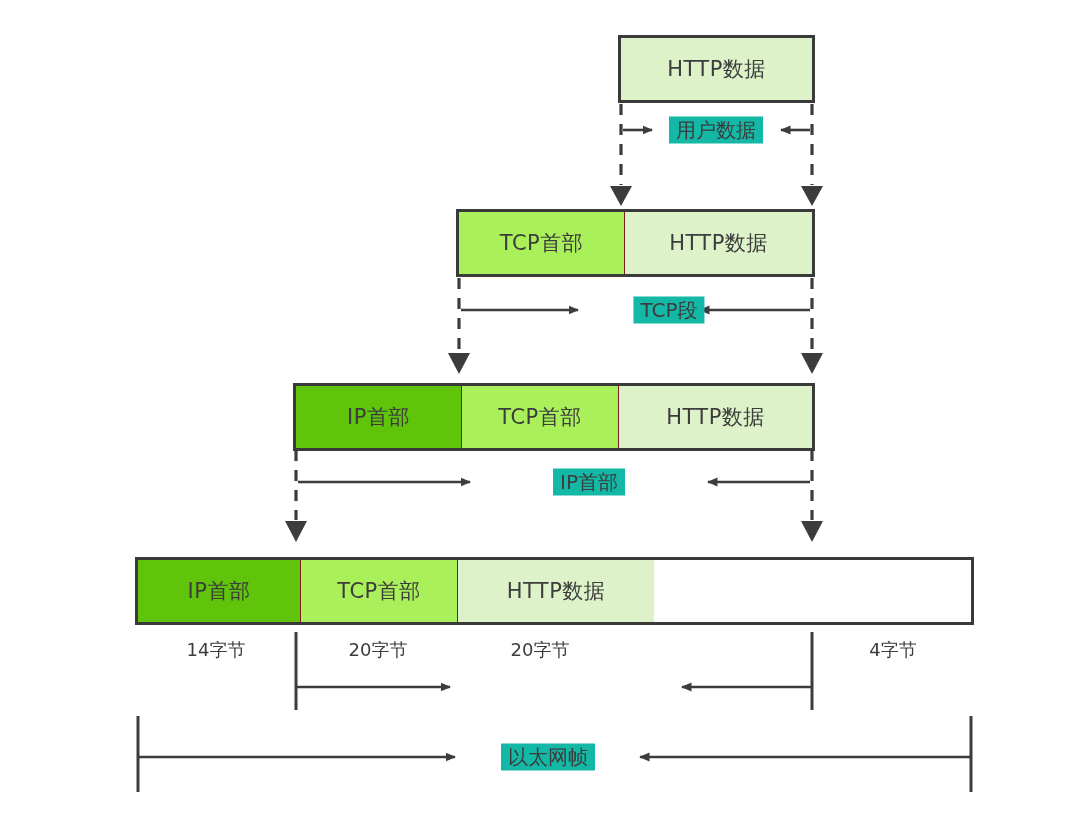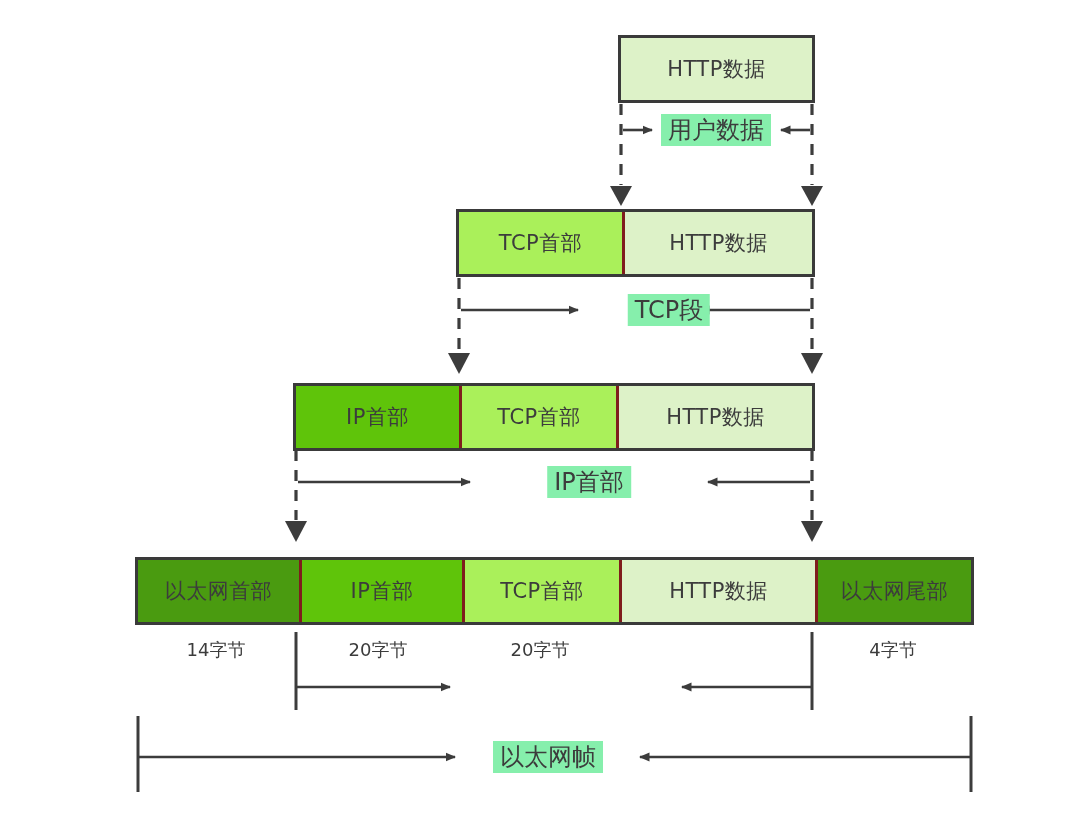--- a/index.html
+++ b/index.html
@@ -26,33 +26,33 @@
   }
   .pdu-cell {
     box-sizing: border-box;
     display: flex;
     align-items: center;
     justify-content: center;
     font-size: 21px;
     color: #3c3c3c;
     letter-spacing: 0.5px;
     white-space: nowrap;
-    border-right: 3px solid #7f1d1d;
+    border-right: 1px solid #7f1d1d;
   }
   .pdu-cell:last-child {
     border-right: none;
   }
   
   .span-label {
     position: absolute;
-    font-size: 24px;
+    font-size: 20px;
     color: #3c3c3c;
     white-space: nowrap;
     transform: translate(-50%, -50%);
-    background: #86efac;
+    background: #14b8a6;
     padding: 0 7px;
     text-align: right;
   }
   .byte-label {
     position: absolute;
     font-size: 18px;
     color: #3c3c3c;
     white-space: nowrap;
     transform: translateX(-50%);
     text-align: center;
@@ -160,34 +160,28 @@
     <div class="pdu-cell" style="width:157px; background:#aaf05a;">
       <span>TCP首部</span>
     </div>
     <div class="pdu-cell" style="flex:1; background:#ddf2c8;">
       <span>HTTP数据</span>
     </div>
   </div>
   <div class="span-label" style="left:589px; top:482px;">IP首部</div>
 
   <div class="pdu-row" style="left:135px; top:557px; width:839px; height:68px;">
-    <div class="pdu-cell" style="width:164px; background:#4a9b10;">
-      <span>以太网首部</span>
-    </div>
     <div class="pdu-cell" style="width:163px; background:#5fc40a;">
       <span>IP首部</span>
     </div>
     <div class="pdu-cell" style="width:157px; background:#aaf05a;">
       <span>TCP首部</span>
     </div>
     <div class="pdu-cell" style="width:196px; background:#ddf2c8;">
       <span>HTTP数据</span>
-    </div>
-    <div class="pdu-cell" style="flex:1; background:#4a9b10;">
-      <span>以太网尾部</span>
     </div>
   </div>
 
   <div class="byte-label" style="left:216px; top:638px;">14字节</div>
   <div class="byte-label" style="left:378px; top:638px;">20字节</div>
   <div class="byte-label" style="left:540px; top:638px;">20字节</div>
   <div class="byte-label" style="left:893px; top:638px;text-align:center;">4字节</div>
 
   <div class="span-label" style="left:548px; top:757px;">以太网帧</div>
 

